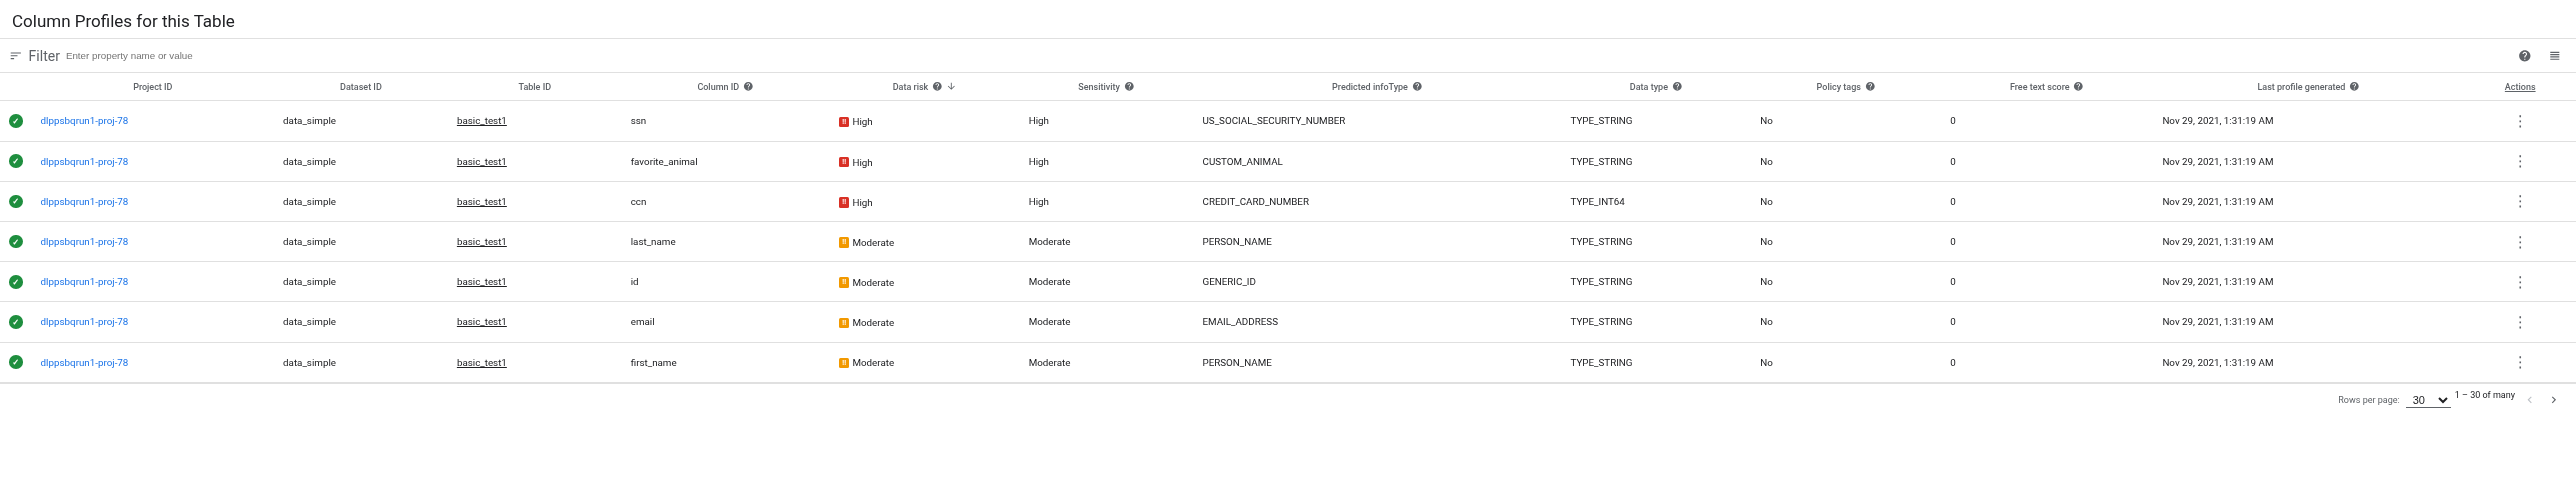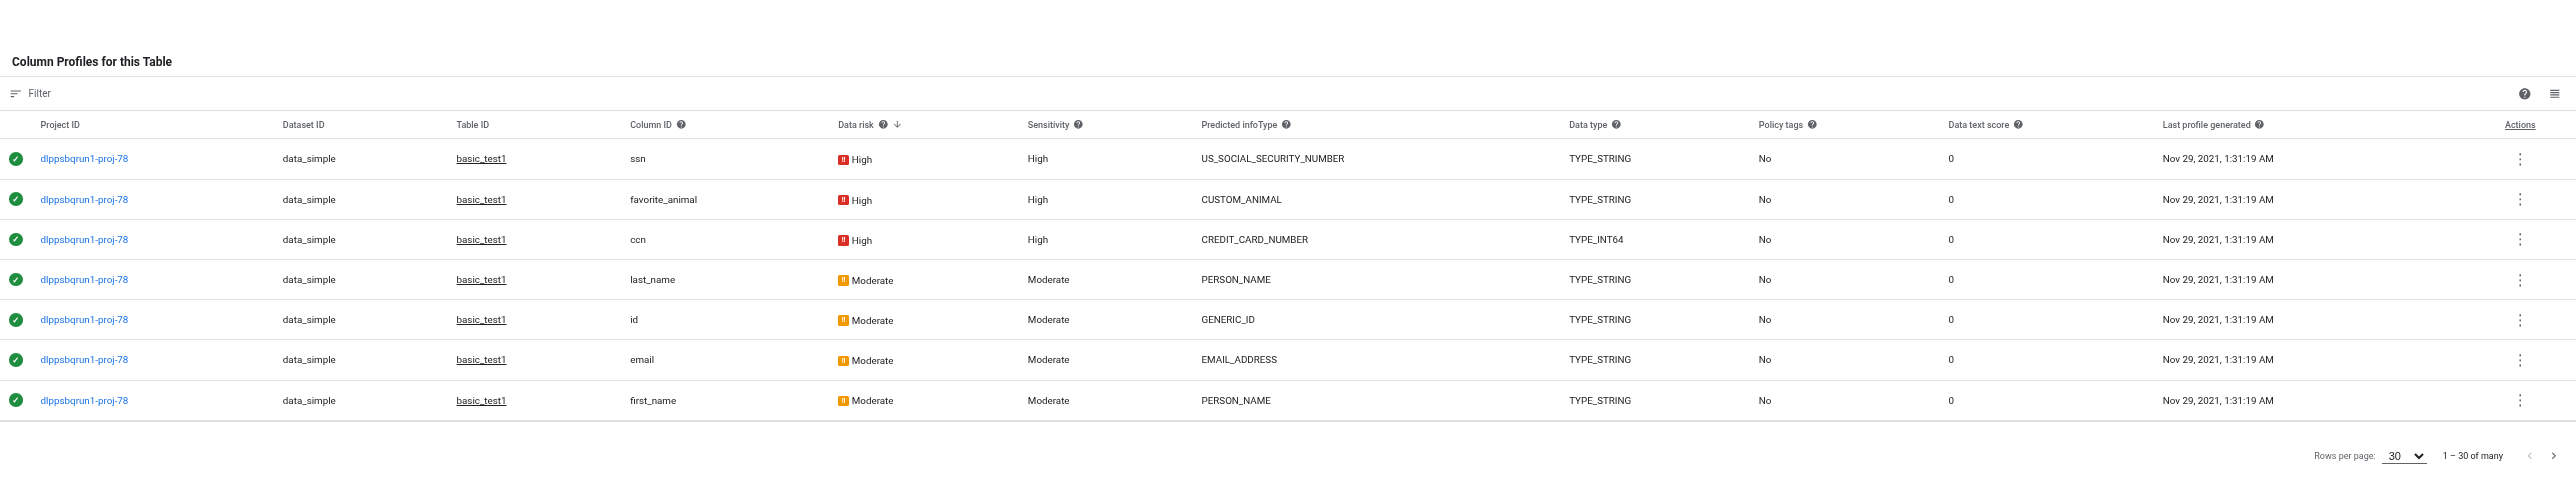--- a/index.html
+++ b/index.html
@@ -3,43 +3,42 @@
   <meta charset="utf-8">
   <style>
     * { box-sizing: border-box; margin: 0; padding: 0; }
     body {
       font-family: 'Roboto', Arial, sans-serif;
       font-size: 9.8px;
       background: #fff;
       color: #202124;
     }
     .page-title {
-      font-size: 12px;
-      font-weight: 700;
+      font-size: 17px;
+      font-weight: 400;
       color: #202124;
       padding: 10.6px 12px 7.6px 12px;
-      margin-top: 44px;
     }
     .filter-bar {
       display: flex;
       align-items: center;
       border-top: 0.8px solid #e0e0e0;
       border-bottom: 0.8px solid #e0e0e0;
       padding: 4.5px 9px;
       gap: 6px;
     }
     .filter-icon {
       display: flex;
       align-items: center;
       color: #5f6368;
       font-size: 13.6px;
       cursor: pointer;
     }
     .filter-label {
-      font-size: 10px;
+      font-size: 14px;
       color: #5f6368;
     }
     .filter-input {
       border: none;
       outline: none;
       font-size: 9.8px;
       color: #202124;
       flex: 1;
       background: transparent;
     }
@@ -69,21 +68,21 @@
     table {
       width: 100%;
       border-collapse: collapse;
       font-size: 9.8px;
     }
     thead tr {
       border-bottom: 0.8px solid #e0e0e0;
     }
     thead th {
       padding: 7.6px 9px;
-      text-align: left;
+      text-align: center;
       font-weight: 500;
       color: #5f6368;
       white-space: nowrap;
       font-size: 9px;
       background: #fff;
     }
     tbody tr {
       border-bottom: 0.8px solid #e0e0e0;
     }
     tbody td {
@@ -167,24 +166,23 @@
       background: #f29900;
       border-radius: 1.5px;
       font-size: 6.8px;
       color: white;
       text-align: center;
       line-height: 10.6px;
       font-weight: bold;
     }
     .footer-bar {
       display: flex;
-      align-items: center;
       justify-content: flex-end;
-      padding: 24px 12px;
-      gap: 16px;
+      padding: 6px 12px;
+      gap: 4px;
       border-top: 0.8px solid #e0e0e0;
       font-size: 9px;
       color: #5f6368;
     }
     .rows-per-page {
       display: flex;
       align-items: center;
       gap: 6px;
     }
     .rows-select {
@@ -237,20 +235,21 @@
 
 <div class="page-title">Column Profiles for this Table</div>
 
 <div class="filter-bar">
   <span class="filter-icon">
     <svg width="13.6" height="13.6" viewBox="0 0 24 24" fill="currentColor">
       <path d="M3 18h6v-2H3v2zM3 6v2h18V6H3zm0 7h12v-2H3v2z"></path>
     </svg>
   </span>
   <span class="filter-label">Filter</span>
+  <input class="filter-input" type="text" placeholder="Enter property name or value" style="">
   <div class="filter-actions">
     <button class="icon-btn" title="Help">
       <svg width="13.6" height="13.6" viewBox="0 0 24 24" fill="#5f6368">
         <path d="M12 2C6.48 2 2 6.48 2 12s4.48 10 10 10 10-4.48 10-10S17.52 2 12 2zm1 17h-2v-2h2v2zm2.07-7.75l-.9.92C13.45 12.9 13 13.5 13 15h-2v-.5c0-1.1.45-2.1 1.17-2.83l1.24-1.26c.37-.36.59-.86.59-1.41 0-1.1-.9-2-2-2s-2 .9-2 2H8c0-2.21 1.79-4 4-4s4 1.79 4 4c0 .88-.36 1.68-.93 2.25z"></path>
       </svg>
     </button>
     <button class="icon-btn" title="Manage columns">
       <svg width="13.6" height="13.6" viewBox="0 0 24 24" fill="#5f6368">
         <path d="M4 5h16v2H4zm0 4h16v2H4zm0 4h16v2H4zm0 4h16v2H4z"></path>
       </svg>
@@ -338,21 +337,21 @@
             <span>Policy tags</span>
             <span class="help-icon">
               <svg width="10.6" height="10.6" viewBox="0 0 24 24" fill="#5f6368">
                   <path d="M12 2C6.48 2 2 6.48 2 12s4.48 10 10 10 10-4.48 10-10S17.52 2 12 2zm1 17h-2v-2h2v2zm2.07-7.75l-.9.92C13.45 12.9 13 13.5 13 15h-2v-.5c0-1.1.45-2.1 1.17-2.83l1.24-1.26c.37-.36.59-.86.59-1.41 0-1.1-.9-2-2-2s-2 .9-2 2H8c0-2.21 1.79-4 4-4s4 1.79 4 4c0 .88-.36 1.68-.93 2.25z"></path>
                 </svg>
             </span>
           </span>
         </th>
         <th class="col-freetext">
           <span class="th-inner">
-            <span>Data text score</span>
+            <span>Free text score</span>
             <span class="help-icon">
               <svg width="10.6" height="10.6" viewBox="0 0 24 24" fill="#5f6368">
                   <path d="M12 2C6.48 2 2 6.48 2 12s4.48 10 10 10 10-4.48 10-10S17.52 2 12 2zm1 17h-2v-2h2v2zm2.07-7.75l-.9.92C13.45 12.9 13 13.5 13 15h-2v-.5c0-1.1.45-2.1 1.17-2.83l1.24-1.26c.37-.36.59-.86.59-1.41 0-1.1-.9-2-2-2s-2 .9-2 2H8c0-2.21 1.79-4 4-4s4 1.79 4 4c0 .88-.36 1.68-.93 2.25z"></path>
                 </svg>
             </span>
           </span>
         </th>
         <th class="col-lastprofile">
           <span class="th-inner">
             <span>Last profile generated</span>

